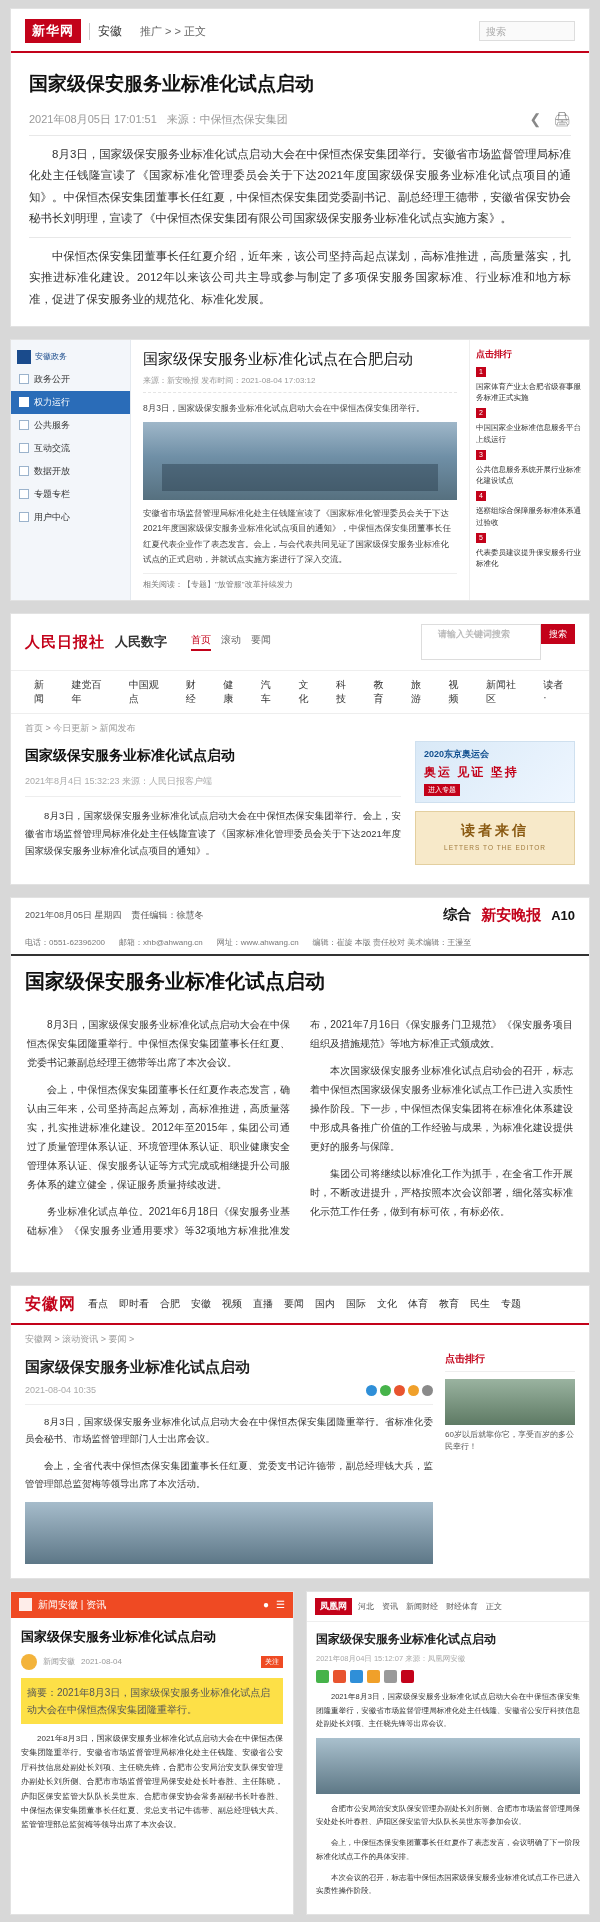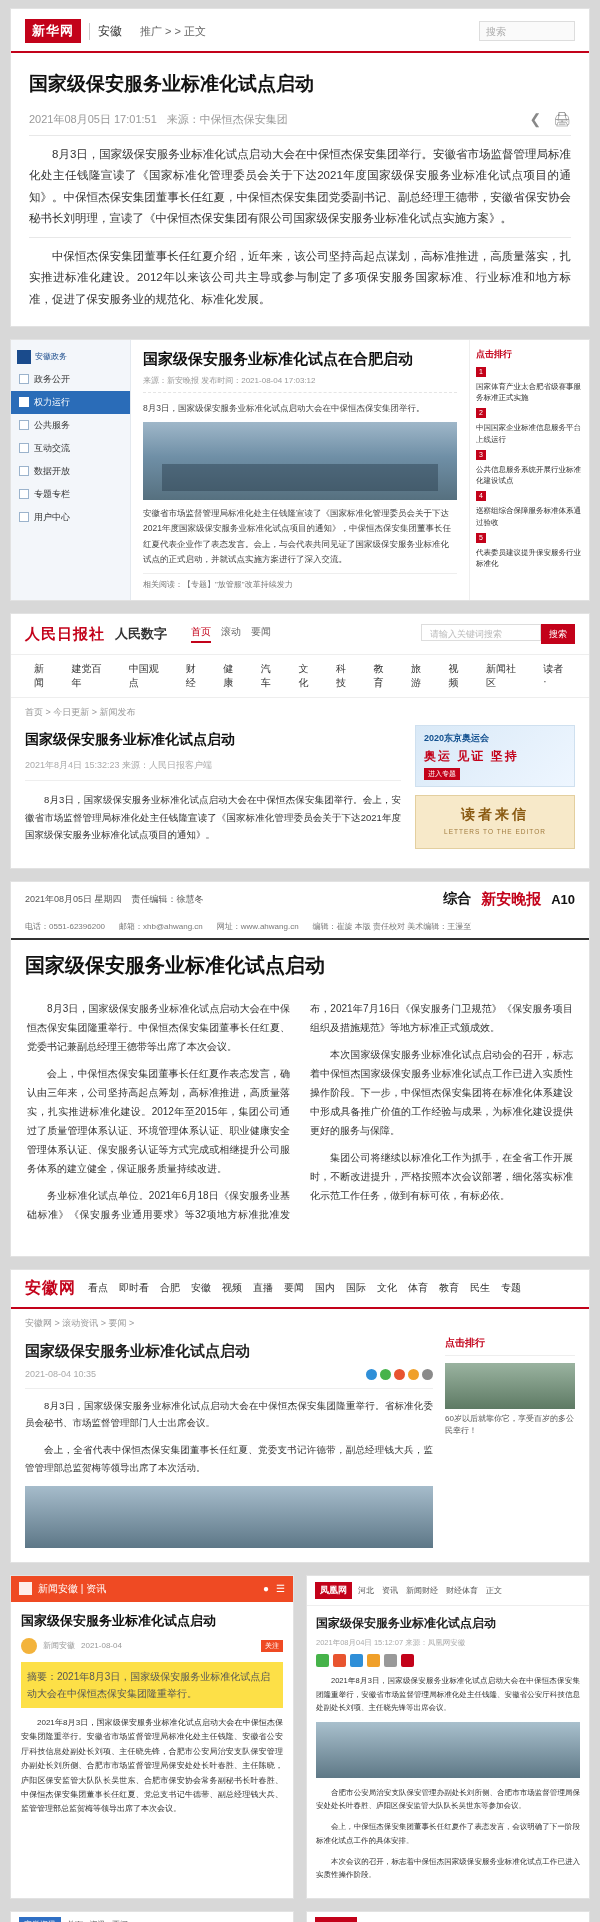--- a/index.html
+++ b/index.html
@@ -42,39 +42,39 @@
   
   .c2 { display: flex; min-height: 170px; }
   .c2-left { width: 120px; background: #f3f6fa; border-right: 1px solid #e4e9ef; padding-top: 6px; }
   .c2-badge { display:flex; align-items:center; gap:4px; font-size:8px; color:#1a4b8c; padding: 4px 6px; }
   .c2-badge .sq { width: 14px; height: 14px; background: #1a4b8c; }
   .c2-li { font-size: 9px; color: #333; padding: 5px 8px; display:flex; align-items:center; gap:5px;}
   .c2-li .dot { width:10px;height:10px;border:1px solid #9bb3cc; background:#fff; display:inline-block;}
   .c2-li.active { background: #2a6cb8; color: #fff; }
   .c2-li.active .dot { background:#fff; border-color:#fff; }
   .c2-main { flex: 1; padding: 10px 12px; }
-  .c2-title { font-size: 15px; font-weight: bold; color: #111; }
+  .c2-title { font-size: 15px; font-weight: normal; color: #111; }
   .c2-meta { font-size: 8px; color: #999; margin: 6px 0 8px; border-bottom:1px dashed #e5e5e5; padding-bottom:6px;}
   .c2-text { flex: 1; font-size: 8.5px; line-height: 1.8; color: #444; }
   .c2-photo { height: 78px; background: linear-gradient(180deg,#9fb7c9 0%, #6f8fa6 45%, #56707f 100%); margin: 6px 0; position: relative; }
   .c2-photo:after{content:""; position:absolute; left:6%; right:6%; bottom:12%; height:34%; background:rgba(40,60,75,.45);}
   .c2-right { width: 120px; border-left: 1px solid #eee; padding: 8px 6px; }
   .c2-rh { font-size: 9px; color: #c3021a; font-weight:bold; margin-bottom:6px;}
   .c2-ri { font-size: 7.5px; color: #333; line-height:1.5; margin-bottom:5px; display:flex; gap:4px;flex-direction:column;}
   .c2-ri .n { background:#c3021a;color:#fff;width:10px;height:10px;flex:0 0 10px;text-align:center;line-height:10px;font-size:7px;}
   .c2-foot { font-size: 8px; color:#777; border-top:1px solid #eee; margin-top:6px; padding-top:5px;}
 
   
   .pd-top { display:flex; align-items:center; padding: 10px 14px; gap: 10px;}
   .pd-logo { color:#c3021a; font-weight:bold; font-size:15px; letter-spacing:1px;}
   .pd-logo2 { color:#333; font-size:13px; font-weight:bold;}
   .pd-tabs { margin-left: 14px; font-size:10px; color:#666; display:flex; gap:10px;}
   .pd-tabs .on { color:#c3021a; border-bottom:2px solid #c3021a; padding-bottom:2px;}
   .pd-srch { margin-left:auto; display:flex; }
-  .pd-srch .box { width:120px;height:17px;border:1px solid #ddd;font-size:9px;color:#bbb;line-height:19px;padding-left:8px;}
+  .pd-srch .box { width:120px;height:36px;border:1px solid #ddd;font-size:9px;color:#bbb;line-height:19px;padding-left:16px;font-weight:bold;}
   .pd-srch .btn { width:34px;height:20px;background:#c3021a;color:#fff;font-size:9px;text-align:center;line-height:20px;}
   .pd-nav { border-top:1px solid #eee; border-bottom:1px solid #eee; display:flex; gap:0; padding: 0 14px; }
   .pd-nav span { font-size:10px; color:#333; padding:7px 9px; }
   .pd-crumb { font-size:9px;color:#999; padding:8px 14px 2px;}
   .pd-body { display:flex; padding: 4px 14px 14px; gap: 14px;}
   .pd-left { flex:1; }
   .pd-title { font-size:14px; font-weight:bold; color:#111; margin:6px 0 10px;}
   .pd-meta { font-size:9px;color:#aaa; border-bottom:1px solid #eee; padding-bottom:8px;}
   .pd-para { font-size:9.5px; line-height:1.85; color:#333; text-indent:2em; margin-top:10px; text-align:justify;}
   .pd-right { width: 160px; }

